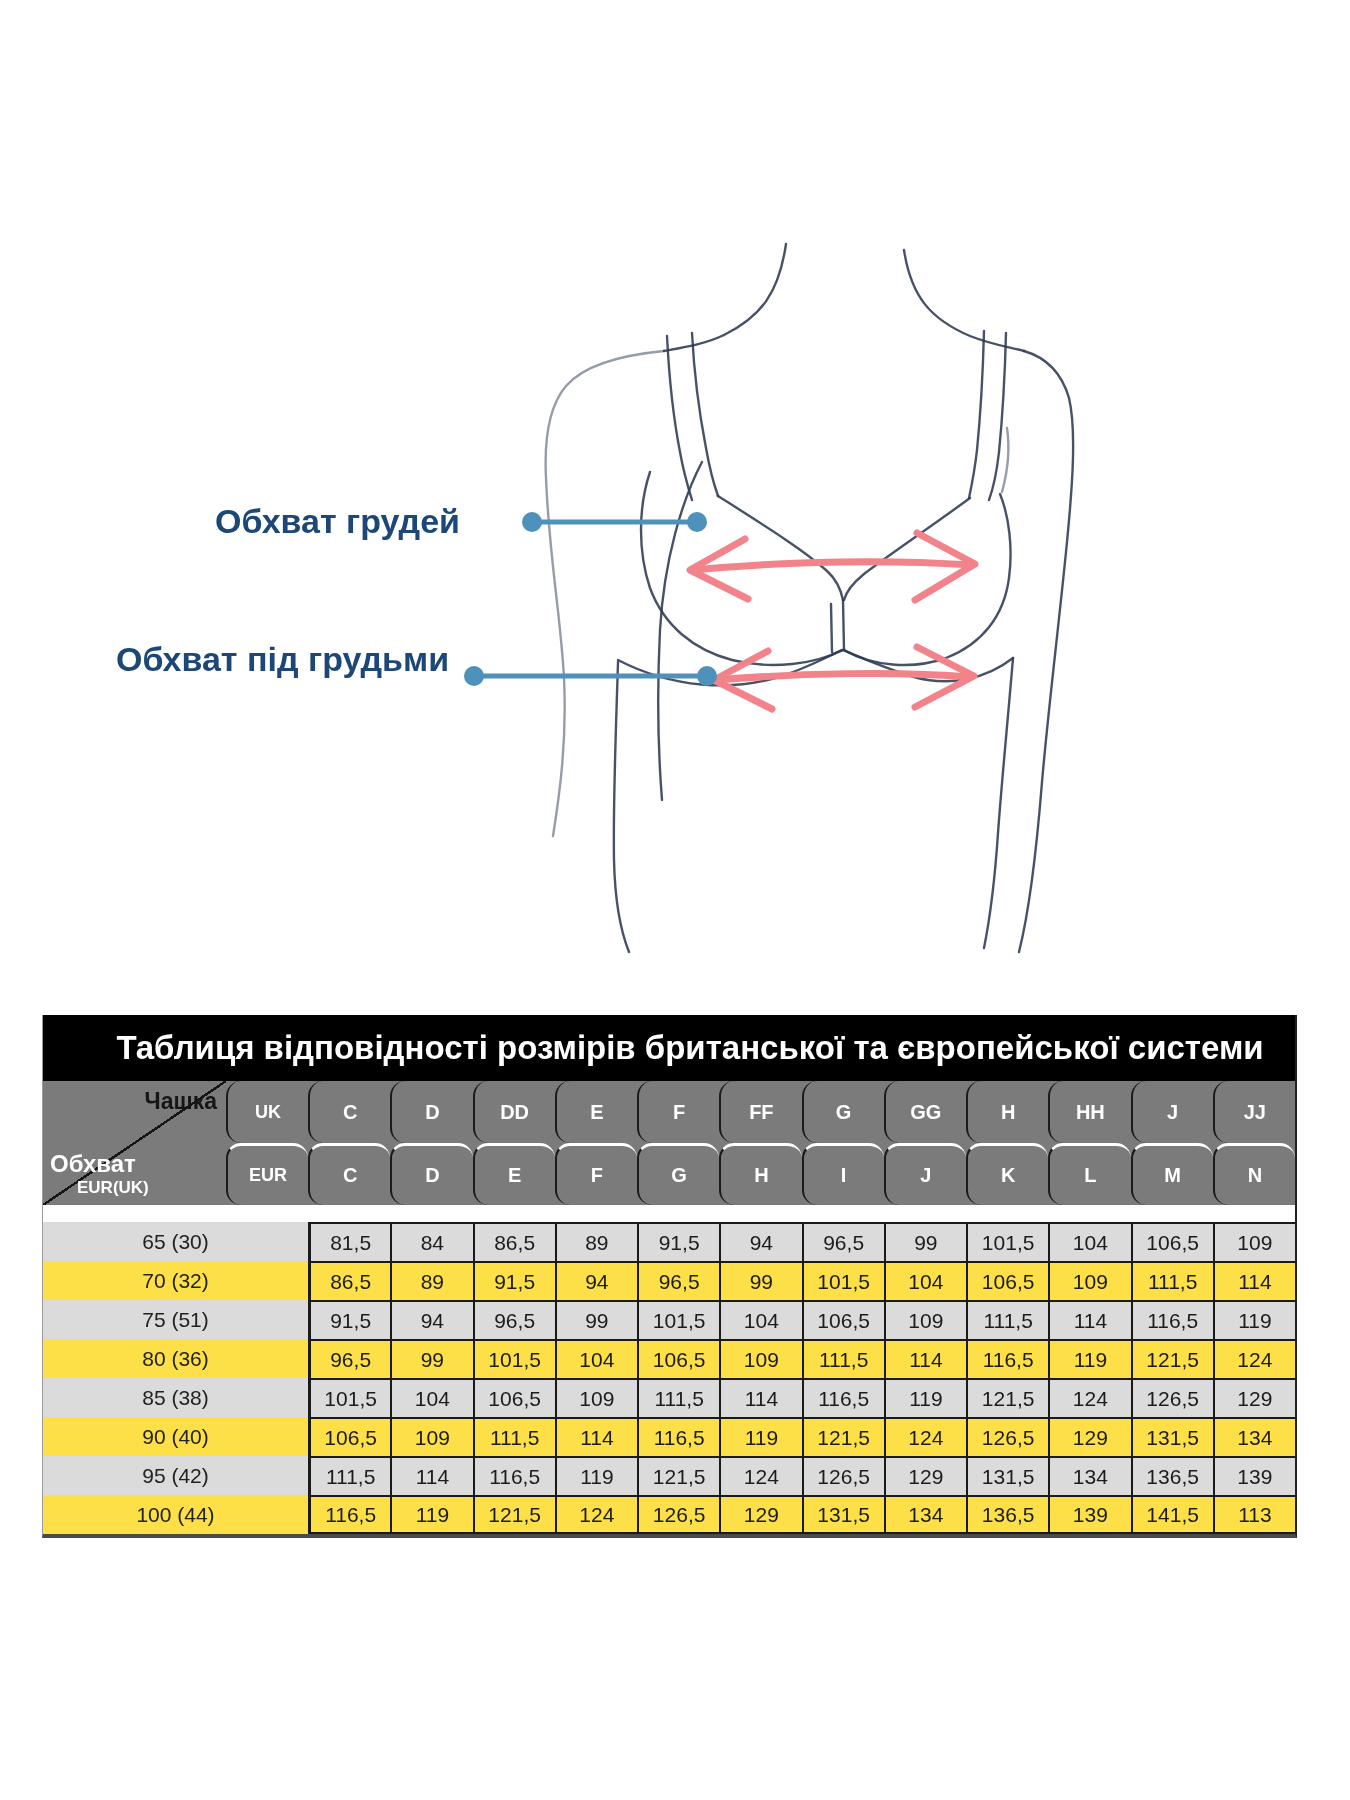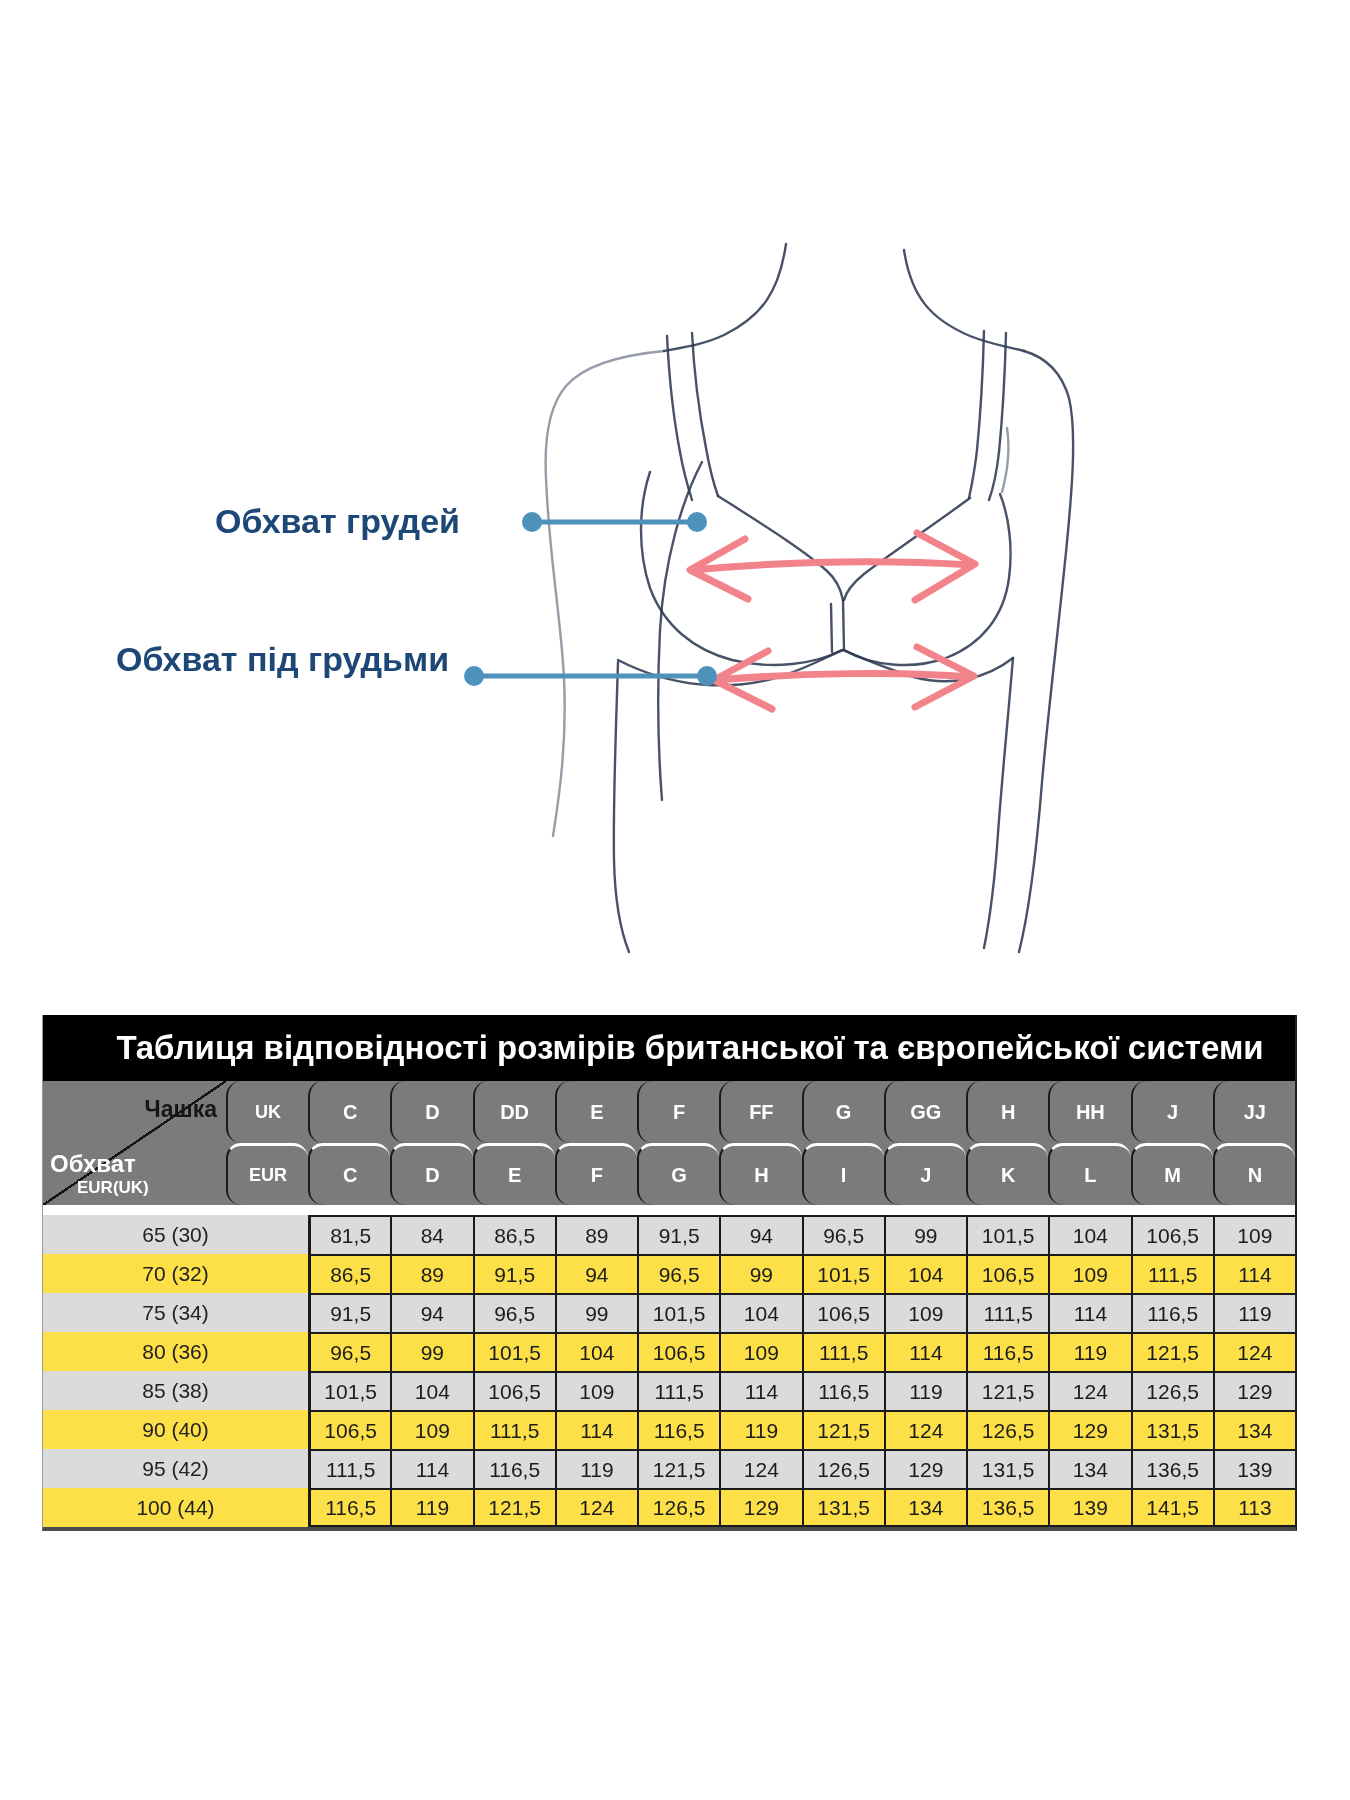--- a/index.html
+++ b/index.html
@@ -26,31 +26,31 @@
                display: flex; align-items: center; justify-content: center;
                font-size: 33px; font-weight: bold; padding-left: 42px; }
 
   .header-grid { display: grid; grid-template-columns: 183px 82px repeat(12, 1fr);
                  grid-auto-rows: 62px; background: var(--header-bg, #7b7b7b); }
   .corner-cell { grid-row: 1 / span 2; grid-column: 1; position: relative; }
   .corner-cell::after { content: ''; position: absolute; inset: 0;
       background: linear-gradient(to bottom right,
         transparent calc(50% - 1.2px), #151515 calc(50% - 1.2px),
         #151515 calc(50% + 1.2px), transparent calc(50% + 1.2px)); }
-  .corner-top { position: absolute; top: 7px; right: 9px; font-size: 23px; font-weight: bold; color: #161616; z-index: 1; margin-top: 8px; }
+  .corner-top { position: absolute; top: 7px; right: 9px; font-size: 23px; font-weight: bold; color: #161616; z-index: 1; }
   .corner-bottom { position: absolute; bottom: 7px; left: 7px; color: #fff; font-weight: bold; z-index: 1; }
   .corner-bottom .big { font-size: 24px; }
   .corner-bottom .small { font-size: 17px; margin-left: 27px; }
 
   .hcell { border-left: 2px solid var(--border, #1a1a1a); color: #fff; font-weight: bold;
            font-size: 20px; display: flex; align-items: center; justify-content: center; border-radius: 15px; }
   .hcell.row2 { border-top: 3px solid #fff; }
   .hcell.syslabel { font-size: 18px; }
 
-  .data-rows { margin-top: 10px; }
+  .data-rows { margin-top: 17px; }
   .drow { display: grid; grid-template-columns: 265px repeat(12, 1fr); height: 39px; }
   .drow.odd  { background: var(--row-alt, #dbdbdb); }
   .drow.even { background: #fde047; }
   .rlabel { display: flex; align-items: center; justify-content: center; font-size: 21px; color: #222; }
   .dcell  { border-left: 2px solid var(--border, #1a1a1a); border-top: 2px solid var(--border, #1a1a1a);
             display: flex; align-items: center; justify-content: center; font-size: 21px; color: #1c1c1c; }
   .dcell.firstd { border-left-width: 3px; }
   .drow:last-child .dcell { border-bottom: 2px solid var(--border, #1a1a1a); }
 </style>
 </head>
@@ -174,21 +174,21 @@
         <div class="dcell">96,5</div>
         <div class="dcell">99</div>
         <div class="dcell">101,5</div>
         <div class="dcell">104</div>
         <div class="dcell">106,5</div>
         <div class="dcell">109</div>
         <div class="dcell">111,5</div>
         <div class="dcell">114</div>
       </div>
       <div class="drow odd">
-        <div class="rlabel">75 (34)</div>
+        <div class="rlabel">75 (51)</div>
         <div class="dcell firstd">91,5</div>
         <div class="dcell">94</div>
         <div class="dcell">96,5</div>
         <div class="dcell">99</div>
         <div class="dcell">101,5</div>
         <div class="dcell">104</div>
         <div class="dcell">106,5</div>
         <div class="dcell">109</div>
         <div class="dcell">111,5</div>
         <div class="dcell">114</div>

